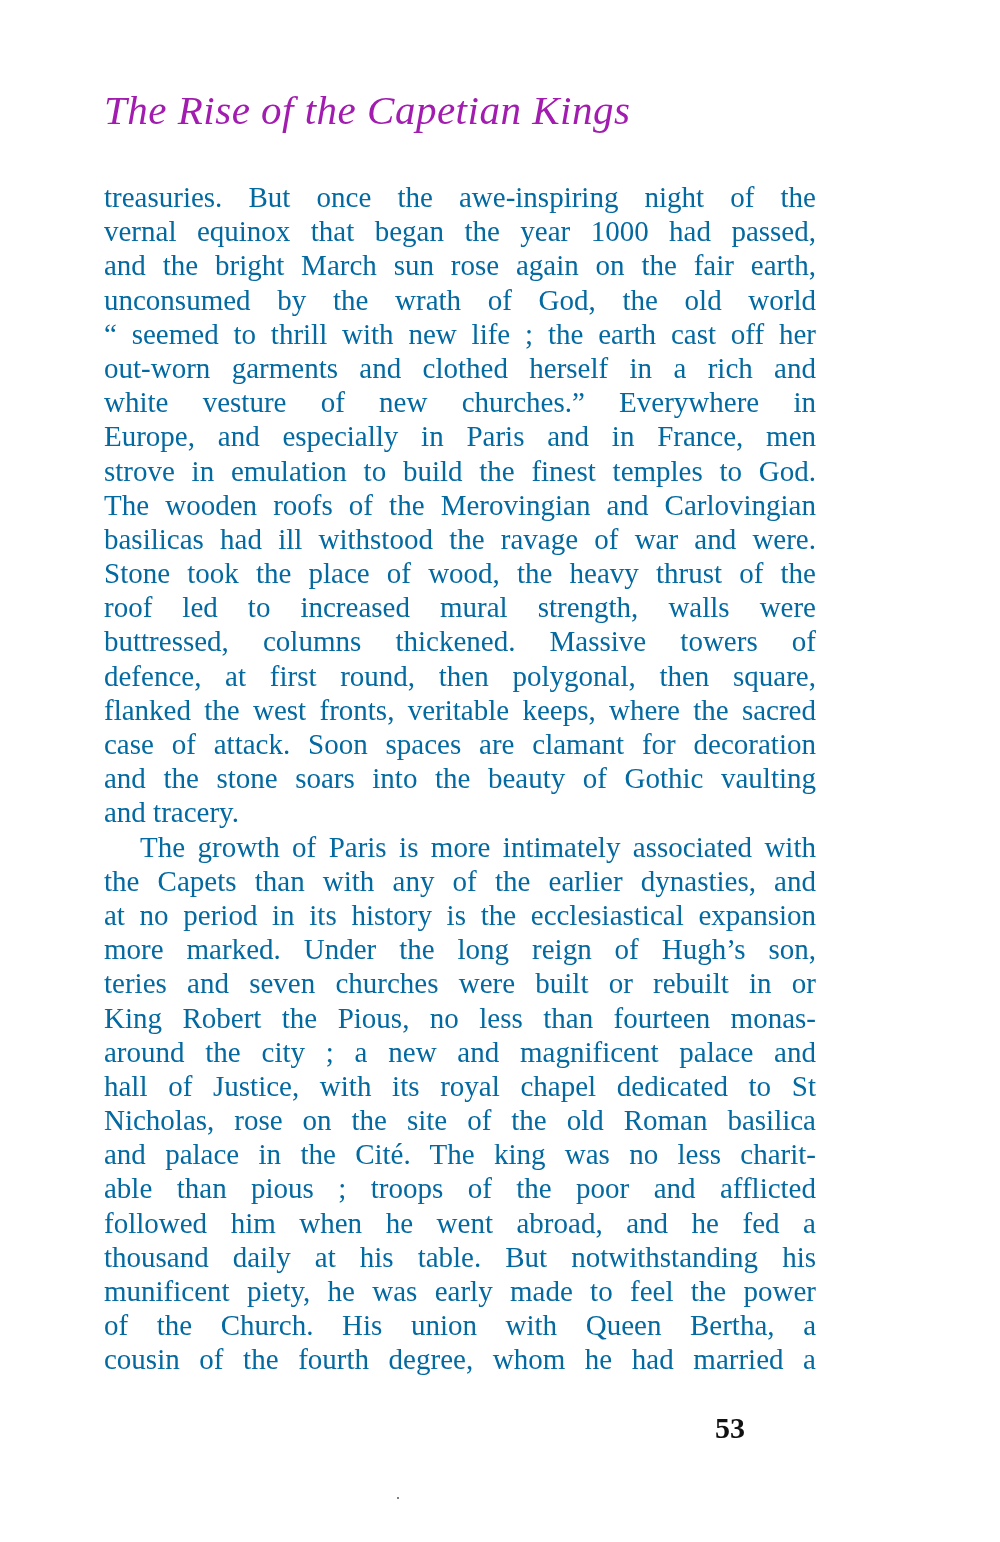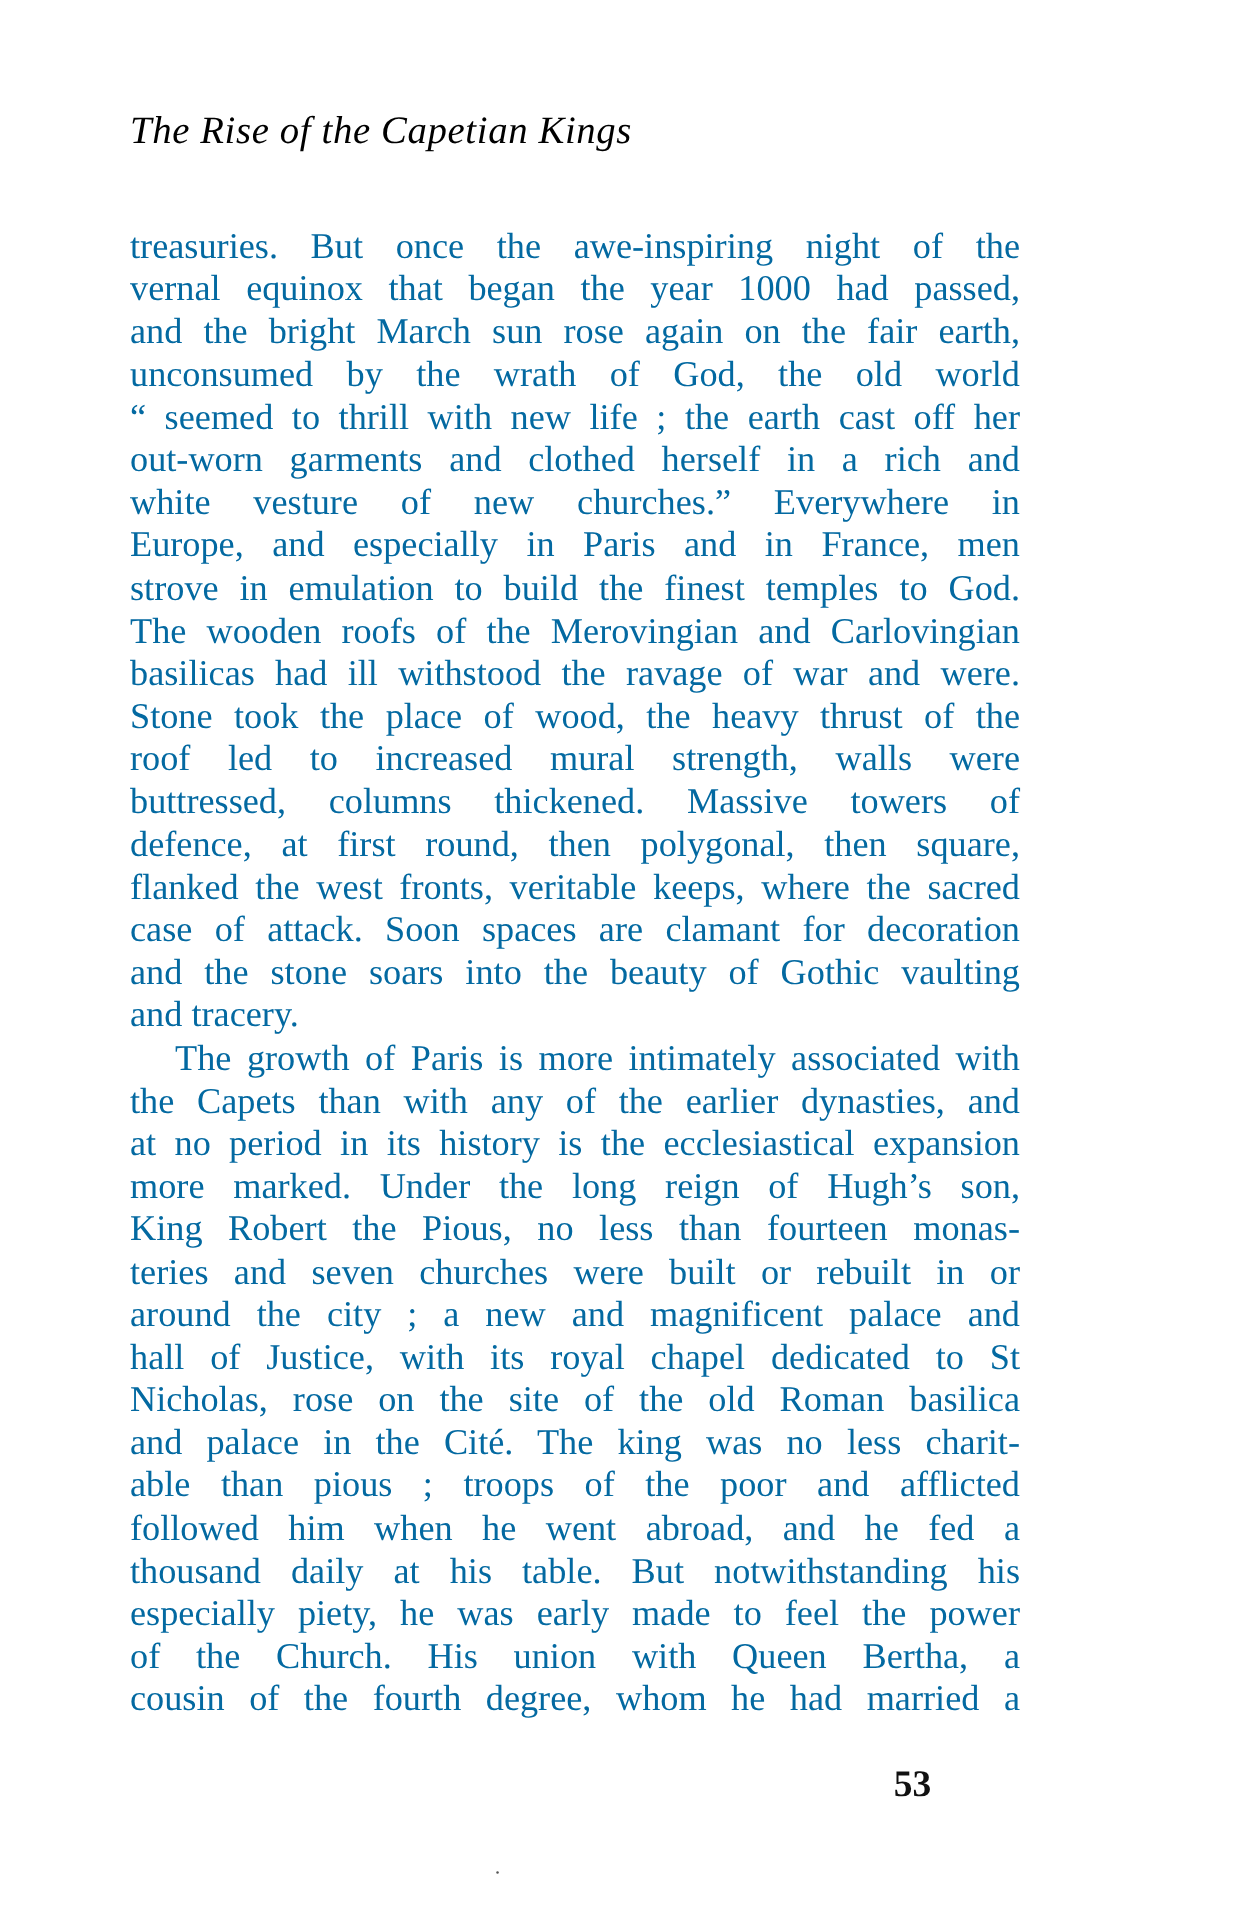--- a/index.html
+++ b/index.html
@@ -19,24 +19,24 @@
       left: 0; top: 0;
       width: 1000px;
       height: 1542px;
     }
     .running-head {
       position: absolute;
       left: 104px;
       top: 86px;
       font-family: "Liberation Serif", "DejaVu Serif", serif;
       font-style: italic;
-      font-size: 31px;
+      font-size: 41px;
       letter-spacing: 0.5px;
       white-space: nowrap;
-      color: #000000;
+      color: #a21caf;
     }
     .body-text {
       position: absolute;
       left: 104px;
       top: 180px;
       width: 712px;
       font-family: "Liberation Serif", "DejaVu Serif", serif;
       font-size: 29px;
       color: #0369a1;
     }
@@ -100,30 +100,30 @@
       <div class="line">case of attack.   Soon spaces are clamant for decoration</div>
       <div class="line">and the stone soars into  the beauty  of Gothic vaulting</div>
       <div class="line last">and tracery.</div>
     </div>
 
     <div class="paragraph">
       <div class="line indent">The growth of Paris is more intimately associated with</div>
       <div class="line">the Capets than with any of  the  earlier dynasties, and</div>
       <div class="line">at no period in its history is the ecclesiastical expansion</div>
       <div class="line">more marked.  Under  the  long  reign  of  Hugh’s son,</div>
+      <div class="line">teries and seven  churches  were  built  or  rebuilt  in  or</div>
       <div class="line">King  Robert the Pious, no  less  than fourteen monas-</div>
-      <div class="line">teries and seven  churches  were  built  or  rebuilt  in  or</div>
       <div class="line">around  the  city ;  a  new  and  magnificent  palace  and</div>
       <div class="line">hall of Justice, with  its  royal  chapel  dedicated  to  St</div>
       <div class="line">Nicholas, rose on the  site  of  the  old  Roman  basilica</div>
       <div class="line">and palace in the Cité.   The king was no less charit-</div>
       <div class="line">able  than  pious ;  troops  of  the  poor  and  afflicted</div>
       <div class="line">followed  him  when  he  went  abroad,  and  he  fed  a</div>
       <div class="line">thousand daily at his  table.  But  notwithstanding  his</div>
-      <div class="line">especially piety, he  was  early  made to feel the power</div>
+      <div class="line">munificent piety, he  was  early  made to feel the power</div>
       <div class="line">of  the  Church.  His  union  with  Queen  Bertha,  a</div>
       <div class="line">cousin  of  the  fourth  degree,  whom  he  had  married a</div>
     </div>
   </div>
 
   <div class="folio">53</div>
   <div class="speck"></div>
 </div>
 
 </body></html>

